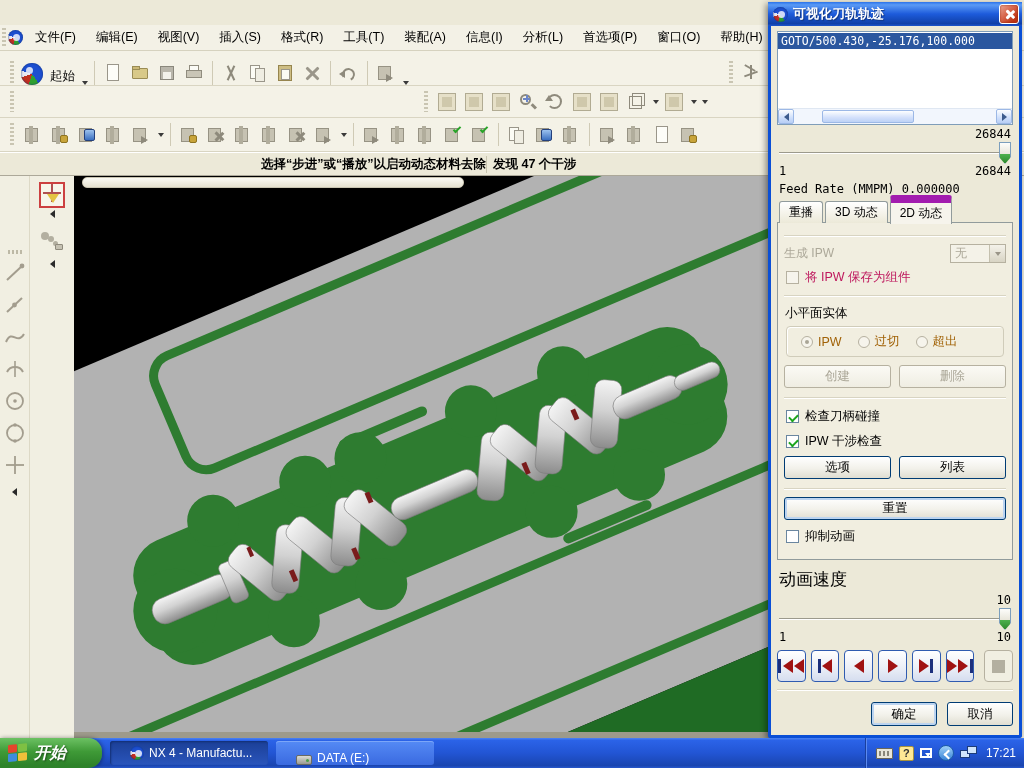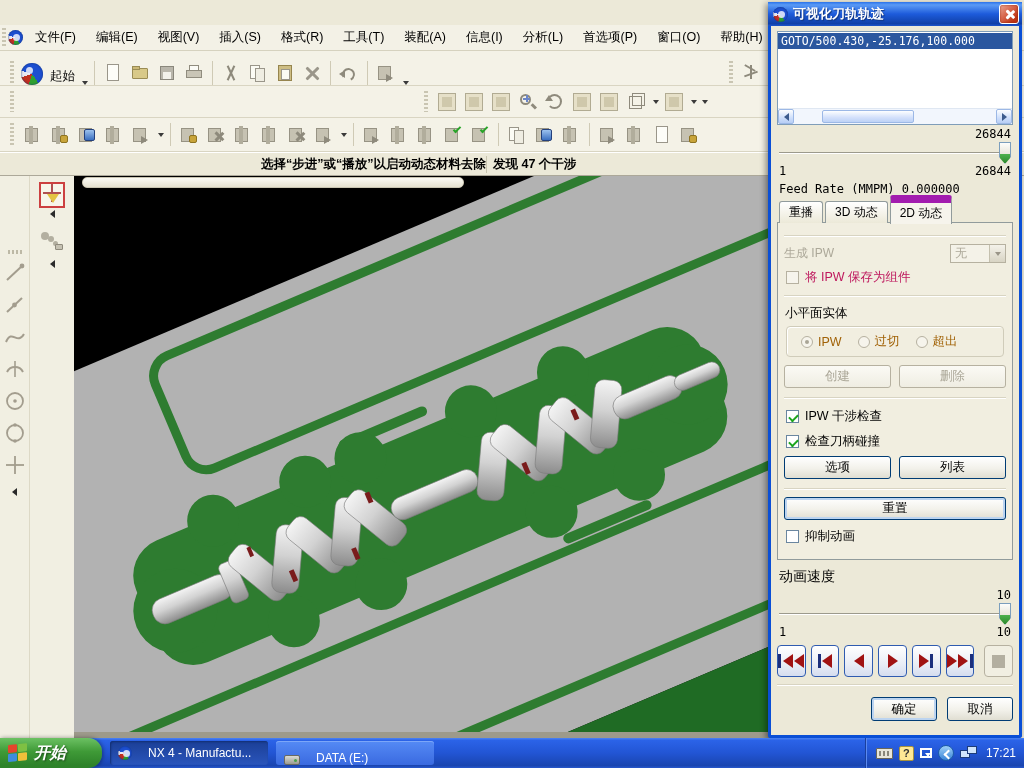--- a/index.html
+++ b/index.html
@@ -167,21 +167,21 @@
   .chk.dis{color:#be185d;} .chk.dis .box{border-color:#b6b1a0;background:#f6f4ec;}
   .chk.checked .box::after{content:"";position:absolute;left:2px;top:2.5px;width:7px;height:4px;
     border-left:2px solid #1da51d;border-bottom:2px solid #1da51d;transform:rotate(-45deg);}
   .grouplabel{font-size:12.5px;margin:3px 0 2px 1px;}
   .radiobox{border:1px solid #d0ccba;border-radius:4px;box-shadow:1px 1px 0 #fff inset;
     margin:2px 2px 6px 2px;padding:6px 4px 6px 14px;display:flex;gap:16px;}
   .rad{display:flex;align-items:center;gap:5px;color:#a16207;font-size:12.5px;}
   .rad .dot{width:12px;height:12px;border-radius:50%;border:1px solid #b6b1a0;background:#f6f4ec;position:relative;flex:0 0 auto;}
   .rad.sel .dot::after{content:"";position:absolute;left:3px;top:3px;width:4px;height:4px;border-radius:50%;background:#a9a596;}
   .filler{flex:1;}
-  .speedlabel{margin:8px 0 0 2px;font-size:14px;}
+  .speedlabel{margin:8px 0 0 2px;font-size:17px;}
   .playrow{display:flex;gap:5px;margin:6px 0 2px 0;align-items:center;}
   .pb{width:33px;height:32px;border:1px solid #2f5bb0;border-radius:4px;
     background:linear-gradient(180deg,#fff,#e9edf6 60%,#d5ddef);display:flex;align-items:center;justify-content:center;gap:1.5px;cursor:pointer;}
   .pb .bar{width:3px;height:14px;background:#1c2f7c;}
   .pb .tl{width:0;height:0;border-top:7px solid transparent;border-bottom:7px solid transparent;border-right:10px solid #a01212;}
   .pb .tr{width:0;height:0;border-top:7px solid transparent;border-bottom:7px solid transparent;border-left:10px solid #a01212;}
   .pb.stop{border-color:#b6b1a0;background:#f1efe2;margin-left:5px;cursor:default;}
   .pb.stop .sq{width:13px;height:13px;background:#b3afa0;}
   .okrow{display:flex;justify-content:flex-end;gap:10px;margin-top:6px;}
   .okrow .xpbtn{flex:0 0 66px;height:24px;}
@@ -189,21 +189,21 @@
   .taskbar{position:absolute;left:0;top:738px;width:1024px;height:30px;
     background:linear-gradient(180deg,#4c83f2 0%,#2b63e8 8%,#2255d4 50%,#1a45b0 92%,#2858cc 100%);
     display:flex;align-items:center;}
   .startbtn{height:30px;width:102px;border-radius:0 14px 14px 0;position:relative;display:flex;align-items:center;gap:6px;padding-left:8px;
     background:linear-gradient(180deg,#6cc163 0%,#3f9a37 45%,#2e832a 90%);box-shadow:1px 0 4px rgba(0,0,0,.4);cursor:pointer;}
   .startbtn .lbl{color:#fff;font-weight:bold;font-style:italic;font-size:16px;text-shadow:1px 1px 2px #1c4c18;}
   .winflag{width:20px;height:18px;position:relative;transform:skewY(-6deg);}
   .winflag i{position:absolute;width:9px;height:8px;border-radius:1px;}
   .winflag .r{left:0;top:0;background:#e4452c;} .winflag .g{left:10px;top:0;background:#7ec043;}
   .winflag .b{left:0;top:9px;background:#3f8cde;} .winflag .y{left:10px;top:9px;background:#f0c03a;}
-  .taskbtn{height:24px;width:158px;margin-left:8px;border-radius:3px;display:flex;align-items:center;gap:16px;padding:0 8px;
+  .taskbtn{height:24px;width:158px;margin-left:8px;border-radius:3px;display:flex;align-items:center;gap:5px;padding:0 20px;
     color:#fff;font-size:12px;white-space:nowrap;overflow:hidden;cursor:pointer;}
   .taskbtn.active{background:linear-gradient(180deg,#1b3f96,#2a55bc);box-shadow:inset 1px 1px 2px #122f72;}
   .taskbtn.idle{background:linear-gradient(180deg,#558af5,#3a6ae0);box-shadow:inset 0 1px 0 #7ca6f8;align-items:flex-end;}
   .drive-ico{width:16px;height:10px;background:linear-gradient(180deg,#dcdcd4,#9a9a92);border:1px solid #6a6a62;border-radius:2px;position:relative;flex:0 0 auto;}
   .drive-ico::after{content:"";position:absolute;right:2px;top:3px;width:3px;height:3px;border-radius:50%;background:#4ca04c;}
   .tray{margin-left:auto;height:30px;display:flex;align-items:center;gap:6px;padding:0 8px 0 10px;
     border-left:1px solid #1a3f9e;box-shadow:inset 1px 0 0 #5c8af0;}
   .kb-ico{width:17px;height:11px;background:#e8e6da;border:1px solid #6a675a;border-radius:1px;position:relative;}
   .kb-ico::after{content:"";position:absolute;left:2px;top:2px;right:2px;height:5px;
     background:repeating-linear-gradient(90deg,#8a877a 0 2px,transparent 2px 4px);}
@@ -647,25 +647,25 @@
               <span>超出</span>
             </span>
         </div>
         <div class="btnrow">
           <button class="xpbtn dis">创建</button>
           <button class="xpbtn dis">删除</button>
         </div>
         <hr class="hrline">
         <label class="chk checked">
           <span class="box"></span>
-          <span>IPW 干涉检查</span>
+          <span>检查刀柄碰撞</span>
         </label>
         <label class="chk checked">
           <span class="box"></span>
-          <span>检查刀柄碰撞</span>
+          <span>IPW 干涉检查</span>
         </label>
         <div class="btnrow">
           <button class="xpbtn">选项</button>
           <button class="xpbtn">列表</button>
         </div>
         <hr class="hrline">
         <div class="btnrow">
           <button class="xpbtn def">重置</button>
         </div>
         <label class="chk">

